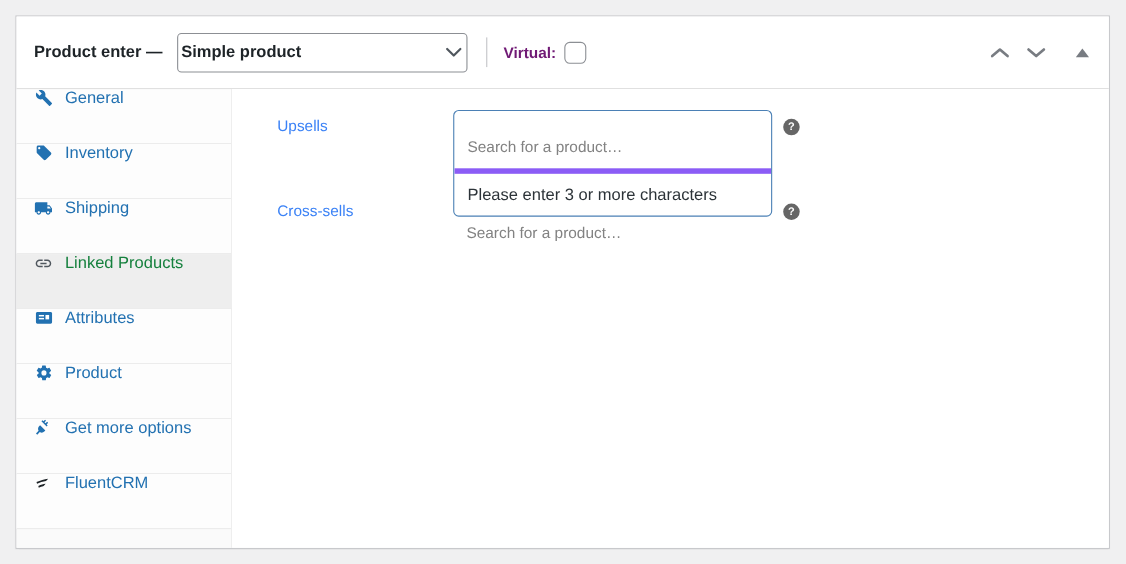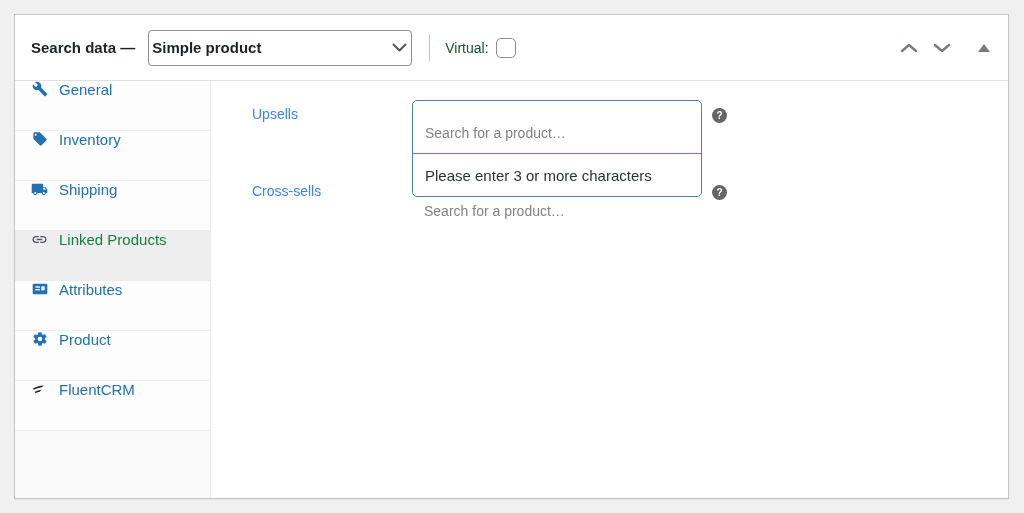--- a/index.html
+++ b/index.html
@@ -24,21 +24,21 @@
   }
   .pd-title { font-size:15px; font-weight:700; color:#1d2327; white-space:nowrap; }
   .pd-select {
     margin-left:13px; width:264px; height:36px;
     border:1px solid #8c8f94; border-radius:4px; background:#fff;
     display:flex; align-items:center; justify-content:space-between;
     padding:0 3px; cursor:pointer;
   }
   .pd-select-value { font-size:15px; font-weight:700; color:#1d2327; }
   .v-divider { width:1px; height:27px; background:#c3c4c7; margin:0 15px 0 17px; }
-  .cb-label { font-size:14px; font-weight:400; color:#14532d; margin-right:7px; white-space:nowrap; }
+  .cb-label { font-size:14px; font-weight:700; color:#701a75; margin-right:7px; white-space:nowrap; }
   .cb-box {
     width:20px; height:20px; border:1.5px solid #8c8f94; border-radius:5px;
     background:#fff; display:inline-flex; align-items:center; justify-content:center;
     cursor:pointer; flex:0 0 auto;
   }
   .cb-box svg { display:none; }
   .cb-box.checked svg { display:block; }
   .cb-group { display:flex; align-items:center; }
   .cb-gap { width:25px; }
   .header-controls {
@@ -77,21 +77,21 @@
     border:1px solid #4b80b5; border-radius:5px; background:#fff;
     overflow:hidden; z-index:2;
   }
   .s2-search { height:52px; display:flex; align-items:flex-end; padding:0 12px 8px 12px; }
   .s2-input {
     width:100%; border:none; outline:none; font-size:14px;
     font-family:inherit; color:#3c434a; background:transparent; height:24px;
   }
   .s2-input::placeholder { color:#828282; opacity:1; }
   .s2-results {
-    height:44px; border-top:1px solid #8b5cf6;
+    height:44px; border-top:5px solid #8b5cf6;
     display:flex; align-items:center; padding:0 12px;
   }
   .s2-message { font-size:15px; color:#2c3338; white-space:nowrap; }
   .cross-input {
     position:absolute; left:201px; top:116px; width:290px; height:28px;
     border:none; outline:none; background:transparent; z-index:1;
     font-size:14px; font-family:inherit; color:#3c434a; padding:0 12px;
   }
   .cross-input::placeholder { color:#828282; opacity:1; }
   .help-tip {
@@ -102,21 +102,21 @@
   }
   .help-upsells { left:501px; top:27px; }
   .help-crosssells { left:501px; top:104px; }
 </style>
 </head>
 <body>
 
 <div class="postbox">
 
   <div class="pd-header">
-    <span class="pd-title">Search data —</span>
+    <span class="pd-title">Product enter —</span>
 
     <div class="pd-select">
       <span class="pd-select-value">Simple product</span>
       <span style="display:flex;">
         <svg width="17" height="11" viewBox="0 0 17 11">
             <polyline points="2.5,2.5 8.5,8.5 14.5,2.5" fill="none" stroke="#50575e" stroke-width="2" stroke-linecap="round" stroke-linejoin="round"></polyline>
           </svg>
       </span>
     </div>
 
@@ -195,20 +195,28 @@
           </span>
         <span class="tab-label">Attributes</span>
       </li>
         <li class="tab">
         <span class="tab-icon">
             <svg width="16" height="16" viewBox="0 0 24 24">
               <path fill="#2271b1" d="M19.4 13c.04-.33.06-.66.06-1s-.02-.67-.06-1l2.1-1.65a.5.5 0 0 0 .12-.64l-2-3.46a.5.5 0 0 0-.6-.22l-2.49 1a7.3 7.3 0 0 0-1.73-1l-.38-2.65A.5.5 0 0 0 13.93 2h-4a.5.5 0 0 0-.5.42l-.37 2.65c-.63.26-1.2.6-1.74 1l-2.48-1a.5.5 0 0 0-.61.22l-2 3.46a.5.5 0 0 0 .12.64L4.56 11c-.04.33-.06.66-.06 1s.02.67.06 1l-2.11 1.65a.5.5 0 0 0-.12.64l2 3.46c.14.24.42.34.61.22l2.48-1c.54.4 1.11.74 1.74 1l.37 2.65c.04.24.25.42.5.42h4c.25 0 .46-.18.5-.42l.38-2.65c.63-.26 1.2-.6 1.73-1l2.49 1c.23.09.5 0 .6-.22l2-3.46a.5.5 0 0 0-.12-.64L19.4 13zM11.93 15.5a3.5 3.5 0 1 1 0-7 3.5 3.5 0 0 1 0 7z"></path>
             </svg>
           </span>
         <span class="tab-label">Product</span>
+      </li>
+        <li class="tab">
+        <span class="tab-icon">
+            <svg width="16" height="16" viewBox="0 0 24 24">
+              <path fill="#2271b1" d="M16.2 3.6l-2.1 2.1-1.4-1.4 2.1-2.1-1.4-1.4-2.1 2.1-1.4-1.4-1.4 1.4 7.1 7.1 1.4-1.4-1.4-1.4 2.1-2.1-1.5-1.5zM2.8 21.2l3.5-3.5c1.9 1.2 4.5 1 6.1-.7l1.4-1.4-7.1-7.1-1.4 1.4c-1.6 1.6-1.9 4.2-.7 6.1l-3.5 3.5 1.7 1.7z"></path>
+            </svg>
+          </span>
+        <span class="tab-label">Get more options</span>
       </li>
         <li class="tab">
         <span class="tab-icon">
             <svg width="18" height="16" viewBox="0 0 24 24">
               <path fill="#1d2327" d="M2.5 10.8 C8 8.2 12.5 7 18.5 6.2 L15.5 9.4 C11 10.2 7 11.4 3.3 13 Z"></path>
               <path fill="#1d2327" d="M5 16.2 C9 14.6 11.5 13.9 15 13.3 L12.3 16.3 C9.6 17 7.8 17.6 5.6 18.5 Z"></path>
             </svg>
           </span>
         <span class="tab-label">FluentCRM</span>
       </li>

